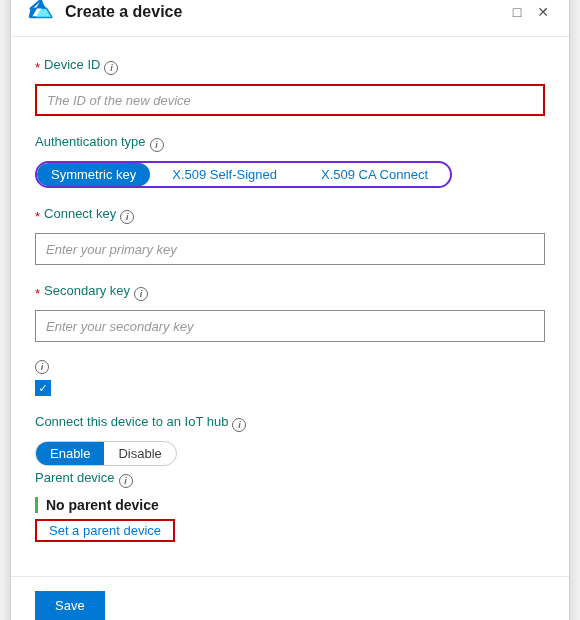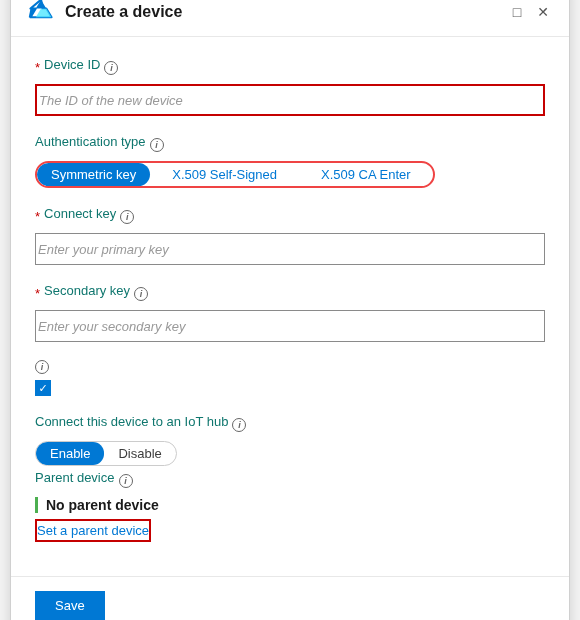--- a/index.html
+++ b/index.html
@@ -87,21 +87,21 @@
       font-size: 9px;
       color: #666;
       cursor: help;
       font-style: italic;
       font-weight: bold;
     }
     .text-input {
       width: 100%;
       height: 32px;
       border: 1px solid #8a8a8a;
-      padding: 0 2px;
+      padding: 0 10px;
       font-size: 13px;
       color: #555;
       outline: none;
       font-family: inherit;
     }
     .text-input.highlighted {
       border: 2px solid #c50000;
     }
     .text-input::placeholder {
       color: #999;
@@ -126,21 +126,21 @@
       padding: 4px 14px;
     }
     .auth-btn.inactive {
       background: none;
       color: #0078d4;
       padding: 4px 22px;
     }
     .auth-btn-group {
       display: flex;
       align-items: flex-start;
-      border: 2px solid #ef4444;
+      border: 2px solid #6d28d9;
       border-radius: 16px;
       width: fit-content;
       overflow: hidden;
     }
     .checkbox-group {
       display: flex;
       align-items: center;
       gap: 8px;
       margin-bottom: 18px;
     }
@@ -174,21 +174,20 @@
     .toggle-btn {
       padding: 4px 14px;
       font-size: 13px;
       cursor: pointer;
       border: none;
       font-family: inherit;
     }
     .toggle-btn.active {
       background: #0078d4;
       color: #fff;
-      border-radius: 11px;
     }
     .toggle-btn.inactive {
       background: none;
       color: #3c3c3c;
     }
     .parent-device-group {
       margin-bottom: 18px;
     }
     .no-parent-text {
       font-size: 14px;
@@ -197,21 +196,21 @@
       margin-bottom: 6px;
       border-left: 3px solid #4caf50;
       padding-left: 8px;
     }
     .set-parent-link {
       display: inline-block;
       font-size: 13px;
       color: #0078d4;
       cursor: pointer;
       border: 2px solid #c50000;
-      padding: 2px 0;
+      padding: 2px 12px;
       text-decoration: none;
     }
     .dialog-footer {
       border-top: 1px solid #e8e8e8;
       padding: 14px 24px;
       background: #fff;
     }
     .save-btn {
       background: #0078d4;
       color: #fff;
@@ -264,21 +263,21 @@
     </div>
 
     <div class="auth-type-group">
       <div class="label-row">
         <span class="field-label">Authentication type</span>
         <span class="info-icon" title="Information about Authentication type">i</span>
       </div>
       <div class="auth-btn-group">
         <button class="auth-btn active">Symmetric key</button>
         <button class="auth-btn inactive">X.509 Self-Signed</button>
-        <button class="auth-btn inactive">X.509 CA Enter</button>
+        <button class="auth-btn inactive">X.509 CA Connect</button>
       </div>
     </div>
 
     <div class="form-group">
       <div class="label-row">
         <span class="required-star">*</span>
         <span class="field-label">Connect key</span>
         <span class="info-icon" title="Information about Primary key">i</span>
       </div>
       <input class="text-input" type="text" placeholder="Enter your primary key" style="">

